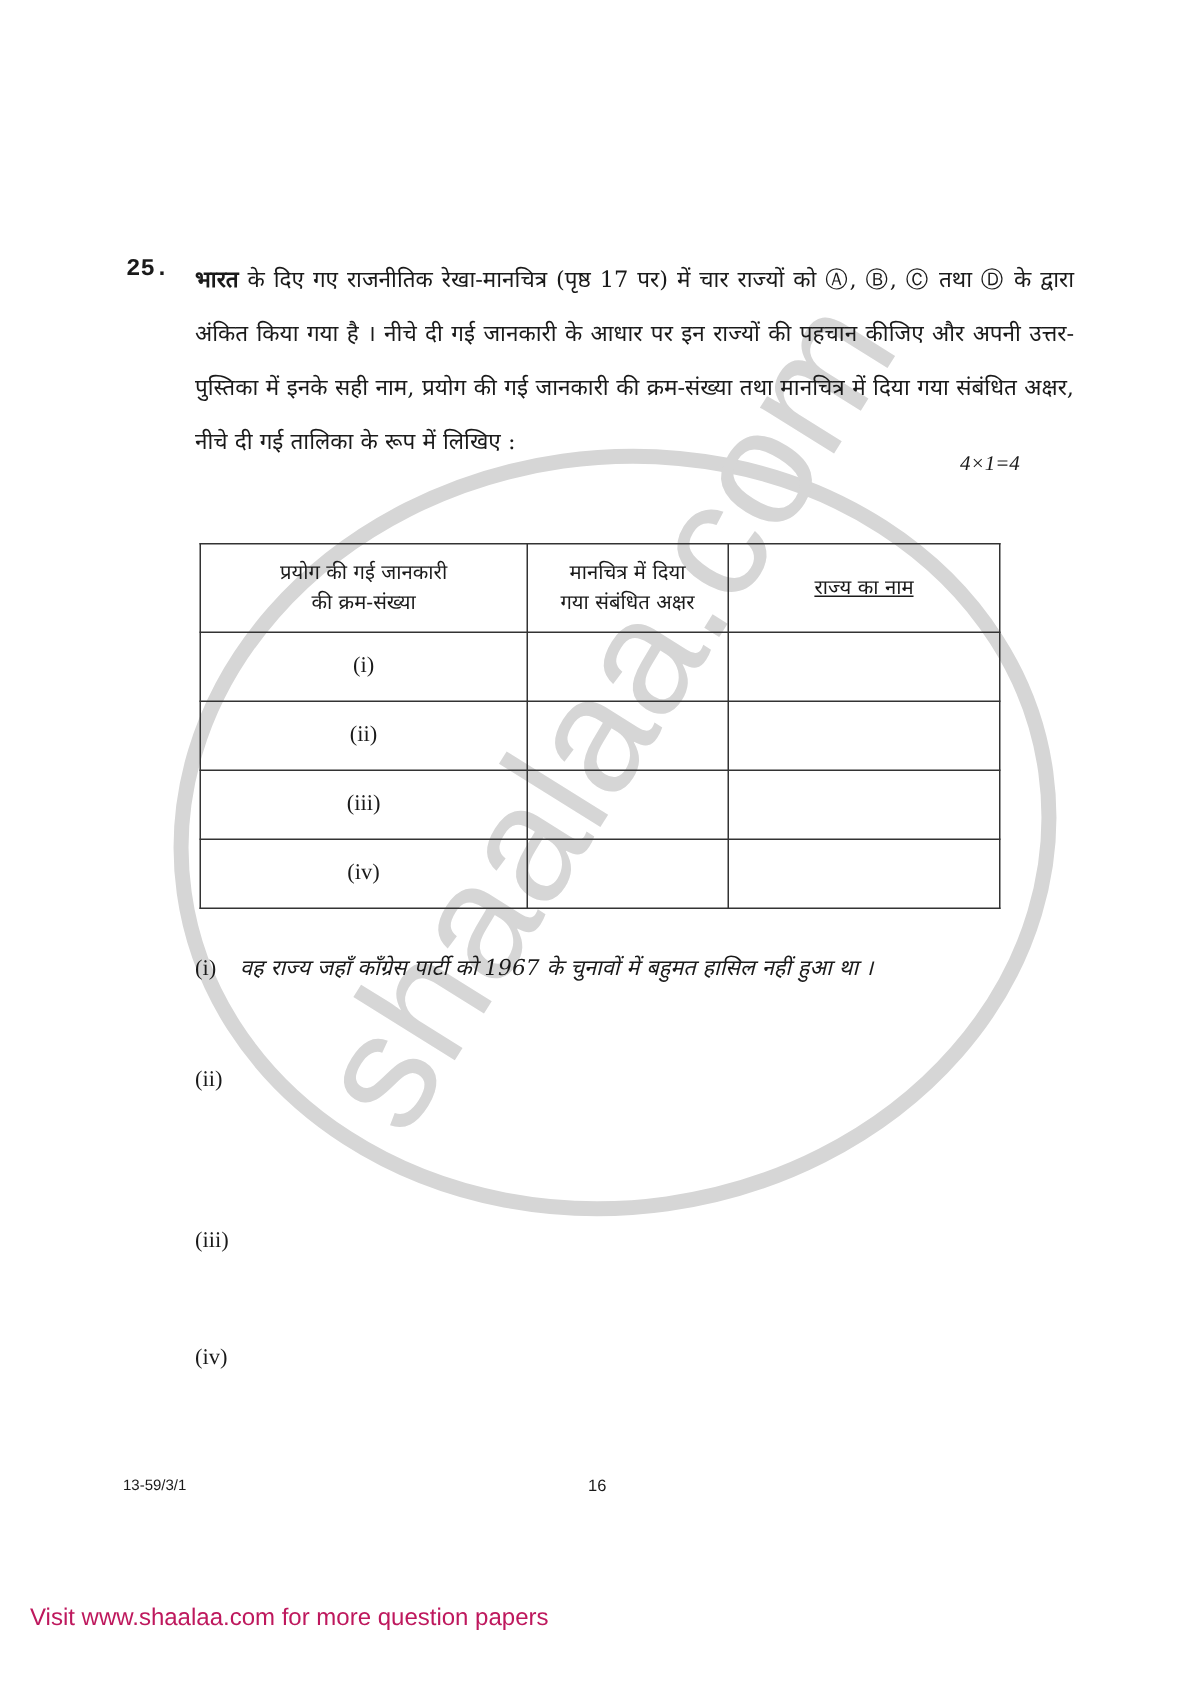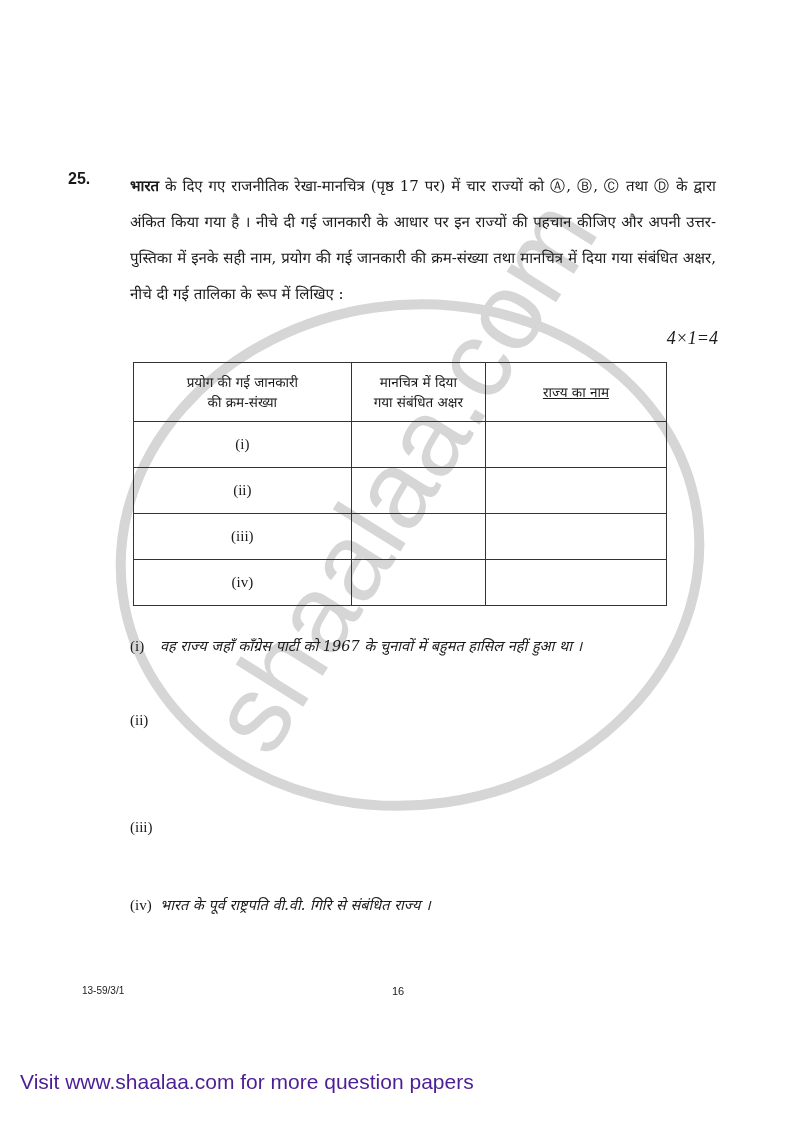--- a/index.html
+++ b/index.html
@@ -27,45 +27,44 @@
     .content {
       position: absolute;
       left: 0;
       top: 0;
       width: 800px;
       height: 1131px;
       z-index: 2;
     }
     .q-number {
       position: absolute;
-      left: 68px;
+      left: 84px;
       top: 170px;
-      font-family: Liberation Sans, sans-serif;
+      font-family: Liberation Mono, monospace;
       font-weight: bold;
       font-size: 16px;
     }
     .q-body {
       position: absolute;
       left: 130px;
       top: 168px;
       width: 586px;
       font-size: 15px;
       line-height: 36px;
       text-align: justify;
     }
     .q-body b { font-weight: bold; }
     .marks {
       position: absolute;
       left: 640px;
-      top: 328px;
+      top: 302px;
       width: 78px;
-      text-align: right;
       font-family: "Liberation Serif", serif;
       font-style: italic;
-      font-size: 18px;
+      font-size: 14px;
     }
     table.answer-table {
       position: absolute;
       left: 133px;
       top: 362px;
       width: 534px;
       border-collapse: collapse;
       font-size: 13.5px;
       padding-left: 36px;
     }
@@ -122,22 +121,22 @@
       left: 392px;
       top: 985px;
       font-family: "Liberation Sans", sans-serif;
       font-size: 11px;
     }
     .visit-banner {
       position: absolute;
       left: 20px;
       top: 1070px;
       font-family: "Liberation Sans", sans-serif;
-      font-size: 21px;
-      color: #4c1d95;
+      font-size: 16px;
+      color: #be185d;
     }
   </style>
 </head>
 <body>
 
 <svg class="watermark" viewBox="0 0 800 1131" xmlns="http://www.w3.org/2000/svg">
   <ellipse cx="410" cy="555" rx="290" ry="250" fill="none" stroke="#d6d6d6" stroke-width="10" transform="rotate(-8 410 555)"></ellipse>
   <text x="0" y="0" fill="#d6d6d6" font-family="Liberation Sans, sans-serif" font-size="110" transform="translate(270 760) rotate(-58)">shaalaa.com</text>
 </svg>
 
@@ -197,20 +196,19 @@
   <div class="info-item" style="top:706px;height:60px;">
     <span class="num">(ii)</span>
   </div>
 
   <div class="info-item" style="top:813px;height:30px;">
     <span class="num">(iii)</span>
   </div>
 
   <div class="info-item" style="top:891px;height:30px;">
     <span class="num">(iv)</span>
-    <span class="txt">भारत के पूर्व राष्ट्रपति वी.वी. गिरि से संबंधित राज्य ।</span>
   </div>
 
   <div class="footer-code">13-59/3/1</div>
   <div class="footer-page">16</div>
 
   <div class="visit-banner">Visit www.shaalaa.com for more question papers</div>
 </div>
 
 </body></html>

